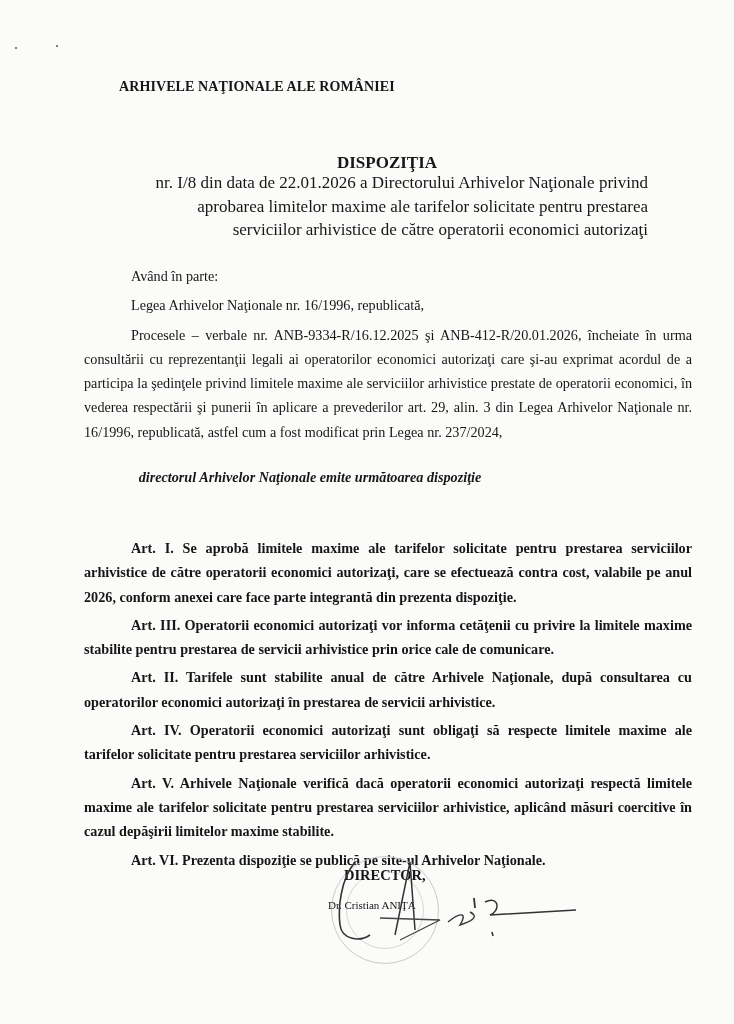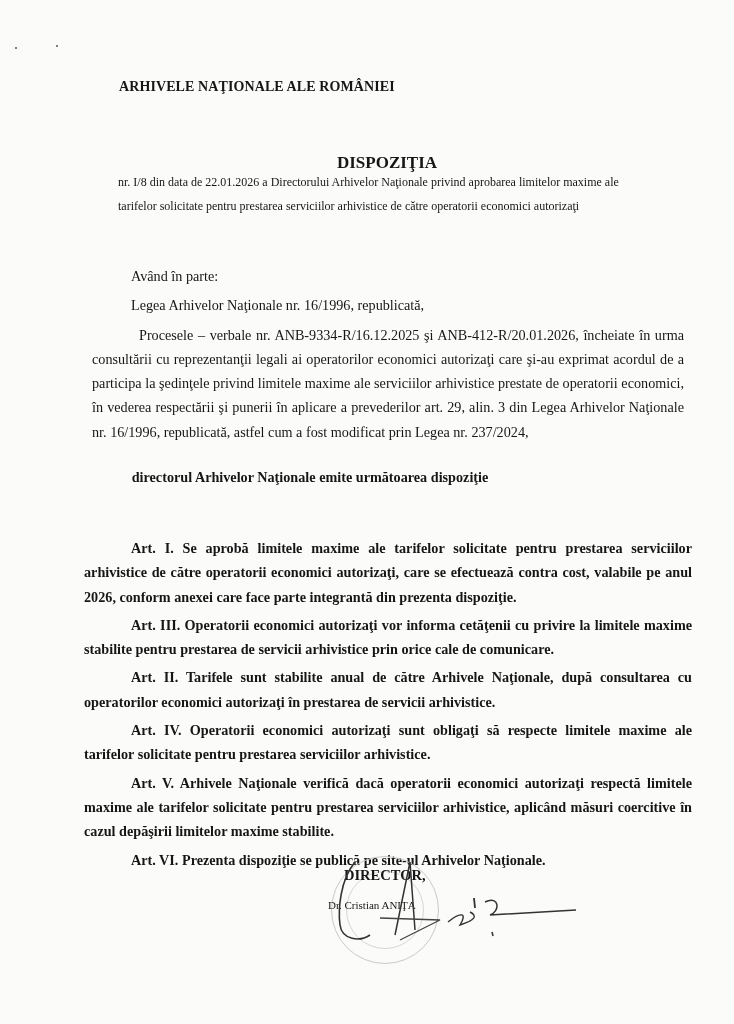--- a/index.html
+++ b/index.html
@@ -14,29 +14,29 @@
   .speck { position: absolute; width: 2px; height: 2px; border-radius: 50%; background: #555; }
   .institution {
     position: absolute; left: 119px; top: 79px;
     font-weight: bold; font-size: 14px; letter-spacing: 0.1px;
   }
   .doc-title {
     position: absolute; left: 0; width: 734px; top: 143px; text-align: center;
     font-weight: bold; font-size: 17px; padding-left: 40px; box-sizing: border-box; margin-top: 10px;
   }
   .subtitle {
-    position: absolute; left: 118px; width: 520px; top: 171px; text-align: left;
-    font-size: 12px; line-height: 23.5px;
+    position: absolute; left: 128px; width: 520px; top: 171px; text-align: right;
+    font-size: 17px; line-height: 23.5px;
   }
   .body-block { position: absolute; left: 84px; width: 608px; font-size: 14.2px; line-height: 24.3px; }
-  .indent { text-indent: 47px; margin: 8px; text-align: justify; }
+  .indent { text-indent: 47px; margin: 0; text-align: justify; }
   .plain { margin: 0; padding-left: 47px; }
   .decision {
     position: absolute; left: 0; width: 590px; top: 469px; text-align: center;
-    font-weight: bold; font-size: 14.2px; padding-left: 30px; box-sizing: border-box;
+    font-weight: bold; font-size: 14.2px; padding-left: 30px; box-sizing: border-box; font-style: italic;
   }
   .art { margin: 0 0 4px 0; text-indent: 47px; text-align: justify; }
   .sig-block { position: absolute; left: 300px; top: 850px; width: 340px; height: 130px; }
   .stamp {
     position: absolute; left: 31px; top: 6px; width: 106px; height: 106px;
     border-radius: 50%; border: 1.5px solid #c9c9c9;
   }
   .stamp-inner {
     position: absolute; left: 46px; top: 21px; width: 76px; height: 76px;
     border-radius: 50%; border: 1px solid #d6d6d6;

